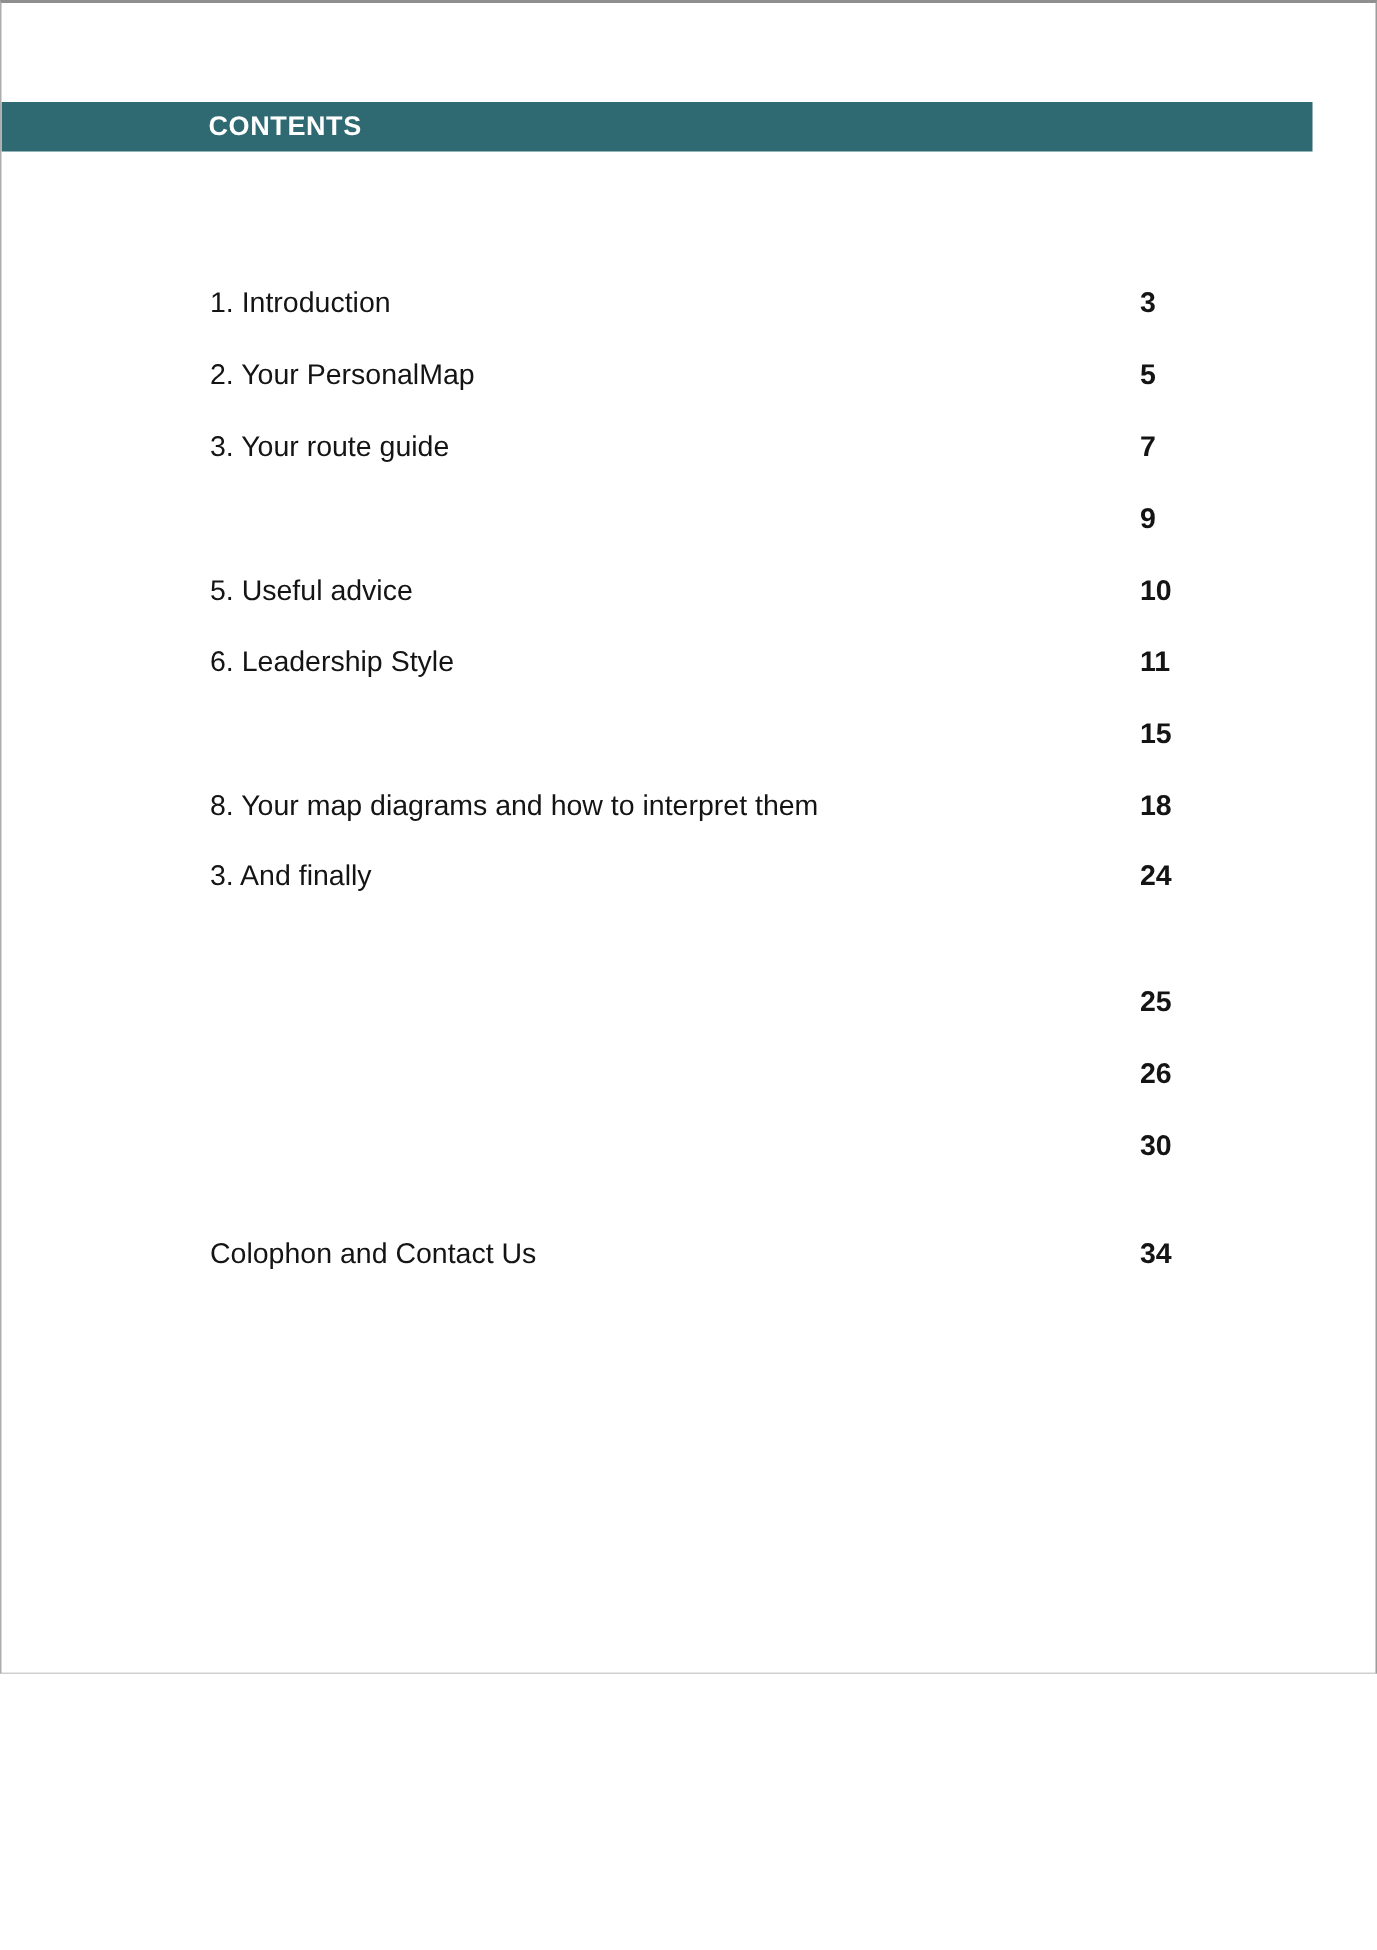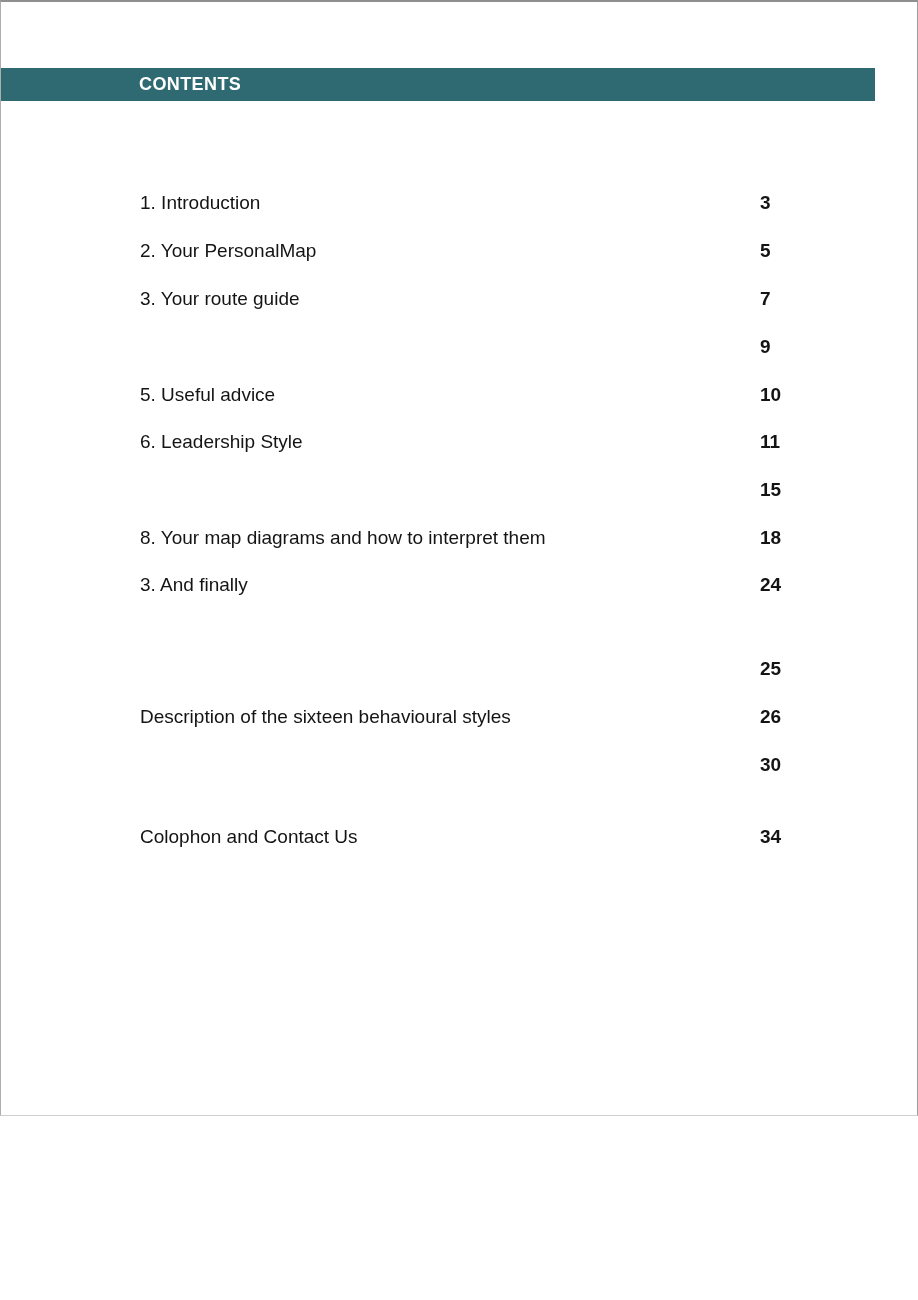--- a/index.html
+++ b/index.html
@@ -97,21 +97,20 @@
     </div>
     <div class="toc-row r8">
       <span class="lbl">3. And finally</span>
       <span class="pg">24</span>
     </div>
 
     <div class="toc-row e0">
       <span class="pg">25</span>
     </div>
     <div class="toc-row e1">
-      <span class="lbl">Description of the sixteen behavioural styles</span>
       <span class="pg">26</span>
     </div>
     <div class="toc-row e2">
       <span class="pg">30</span>
     </div>
     <div class="toc-row e3">
       <span class="lbl">Colophon and Contact Us</span>
       <span class="pg">34</span>
     </div>
   </div>

